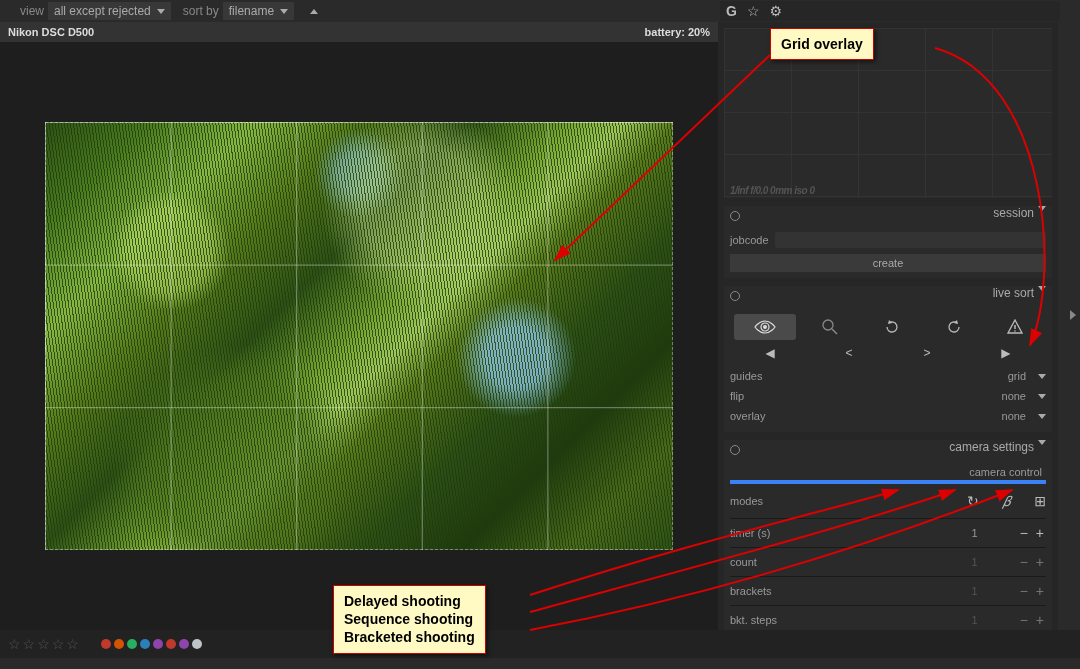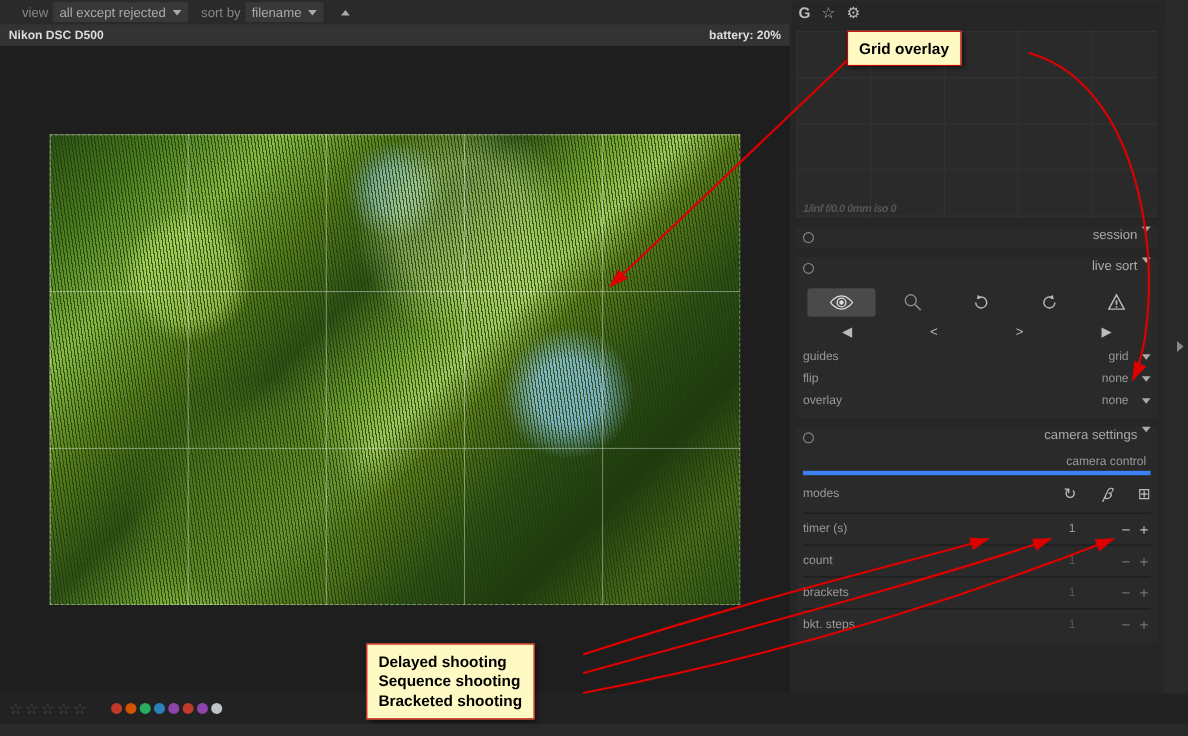--- a/index.html
+++ b/index.html
@@ -312,20 +312,29 @@
       <div class="histo-text">1/inf f/0.0 0mm iso 0</div>
     </div>
 
     <div class="panel">
       <div class="panel-head">
         <span class="pbtn">
           <span style="width:10px;height:10px;border:1px solid #888;border-radius:50%;display:inline-block"></span>
         </span>
         <span class="title">session</span>
         <span class="tri-down" style="margin-left:4px"></span>
+      </div>
+      <div class="panel-body">
+        <div class="row">
+          <span class="lbl">jobcode</span>
+          <div class="input-line"></div>
+        </div>
+        <div class="createbtn">
+          <span>create</span>
+        </div>
       </div>
     </div>
 
     <div class="panel">
       <div class="panel-head">
         <span class="pbtn">
           <span style="width:10px;height:10px;border:1px solid #888;border-radius:50%;display:inline-block"></span>
         </span>
         <span class="title">live sort</span>
         <span class="tri-down" style="margin-left:4px"></span>

